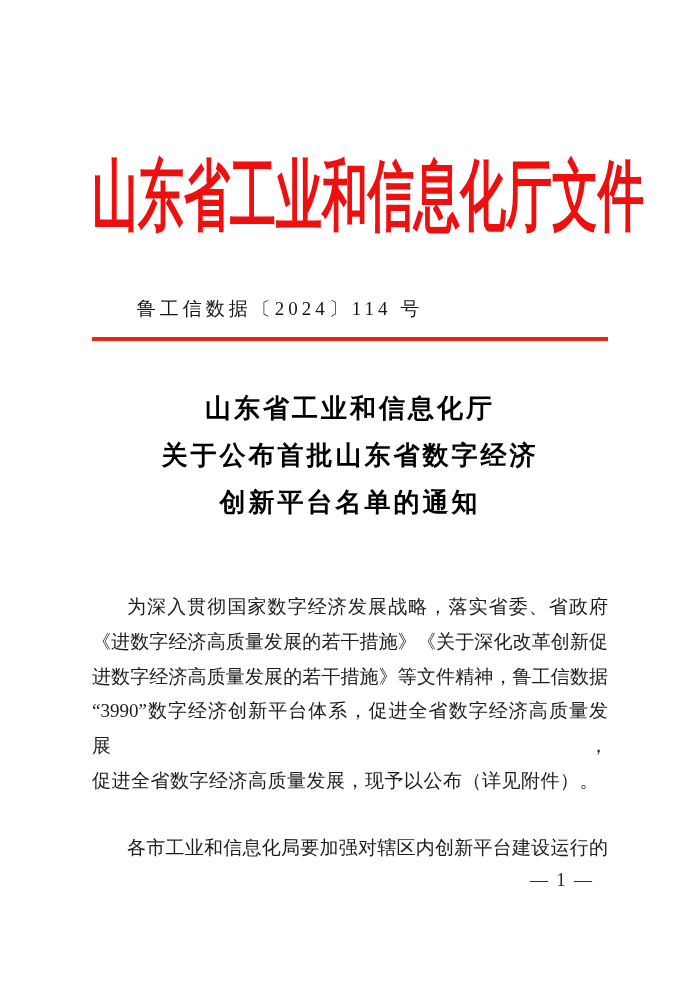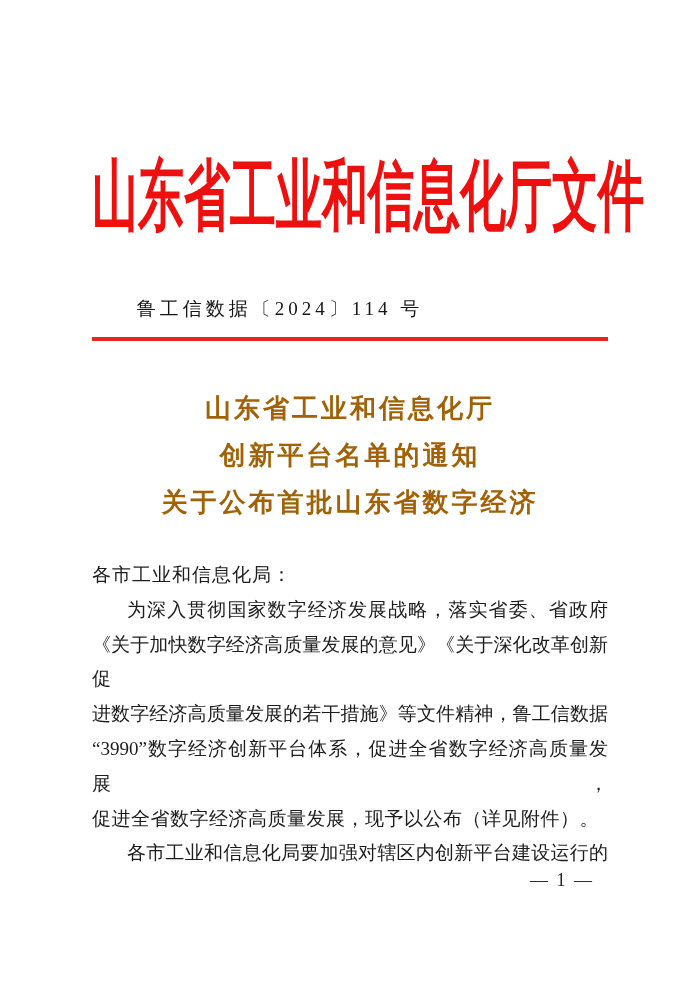--- a/index.html
+++ b/index.html
@@ -63,41 +63,41 @@
   .title-block {
     position: absolute;
     top: 385px;
     left: 0;
     width: 700px;
     text-align: center;
     font-weight: bold;
     font-size: 26px;
     line-height: 47px;
     letter-spacing: 3px;
-    color: #a16207;
+    color: #000000;
   }
 
   .body-block {
     position: absolute;
     top: 558px;
     left: 92px;
     width: 516px;
     font-size: 19px;
     line-height: 34.8px;
     color: #1c1c1c;
     letter-spacing: 1px;
   }
   .bl { white-space: nowrap; }
   .bl.justify {
     white-space: normal;
     text-align: justify;
     text-align-last: justify;
     letter-spacing: 0;
   }
-  .bl.indent { text-indent: 35px; }
+  .bl.indent { text-indent: 35px; margin-top: 32px; }
   .bl.para-end { letter-spacing: 0.5px; }
 
   .pagenum {
     position: absolute;
     top: 867px;
     right: 106px;
     font-size: 18px;
     letter-spacing: 2px;
     color: #222222;
     line-height: 26px;
@@ -109,28 +109,27 @@
 <div class="page">
 
   <div class="banner">山东省工业和信息化厅文件</div>
 
   <div class="docnum">鲁工信数据〔2024〕114 号</div>
 
   <div class="redline"></div>
 
   <div class="title-block">
     <div>山东省工业和信息化厅</div>
+    <div>关于公布首批山东省数字经济</div>
     <div>创新平台名单的通知</div>
-    <div>关于公布首批山东省数字经济</div>
   </div>
 
   <div class="body-block">
-    <div class="bl">各市工业和信息化局：</div>
     <div class="bl justify indent">为深入贯彻国家数字经济发展战略，落实省委、省政府</div>
-    <div class="bl justify">《关于加快数字经济高质量发展的意见》《关于深化改革创新促</div>
+    <div class="bl justify">《进数字经济高质量发展的若干措施》《关于深化改革创新促</div>
     <div class="bl justify">进数字经济高质量发展的若干措施》等文件精神，鲁工信数据</div>
     <div class="bl justify">“3990”数字经济创新平台体系，促进全省数字经济高质量发展，</div>
     <div class="bl para-end">促进全省数字经济高质量发展，现予以公布（详见附件）。</div>
     <div class="bl justify indent">各市工业和信息化局要加强对辖区内创新平台建设运行的</div>
   </div>
 
   <div class="pagenum">— 1 —</div>
 
 </div>
 

